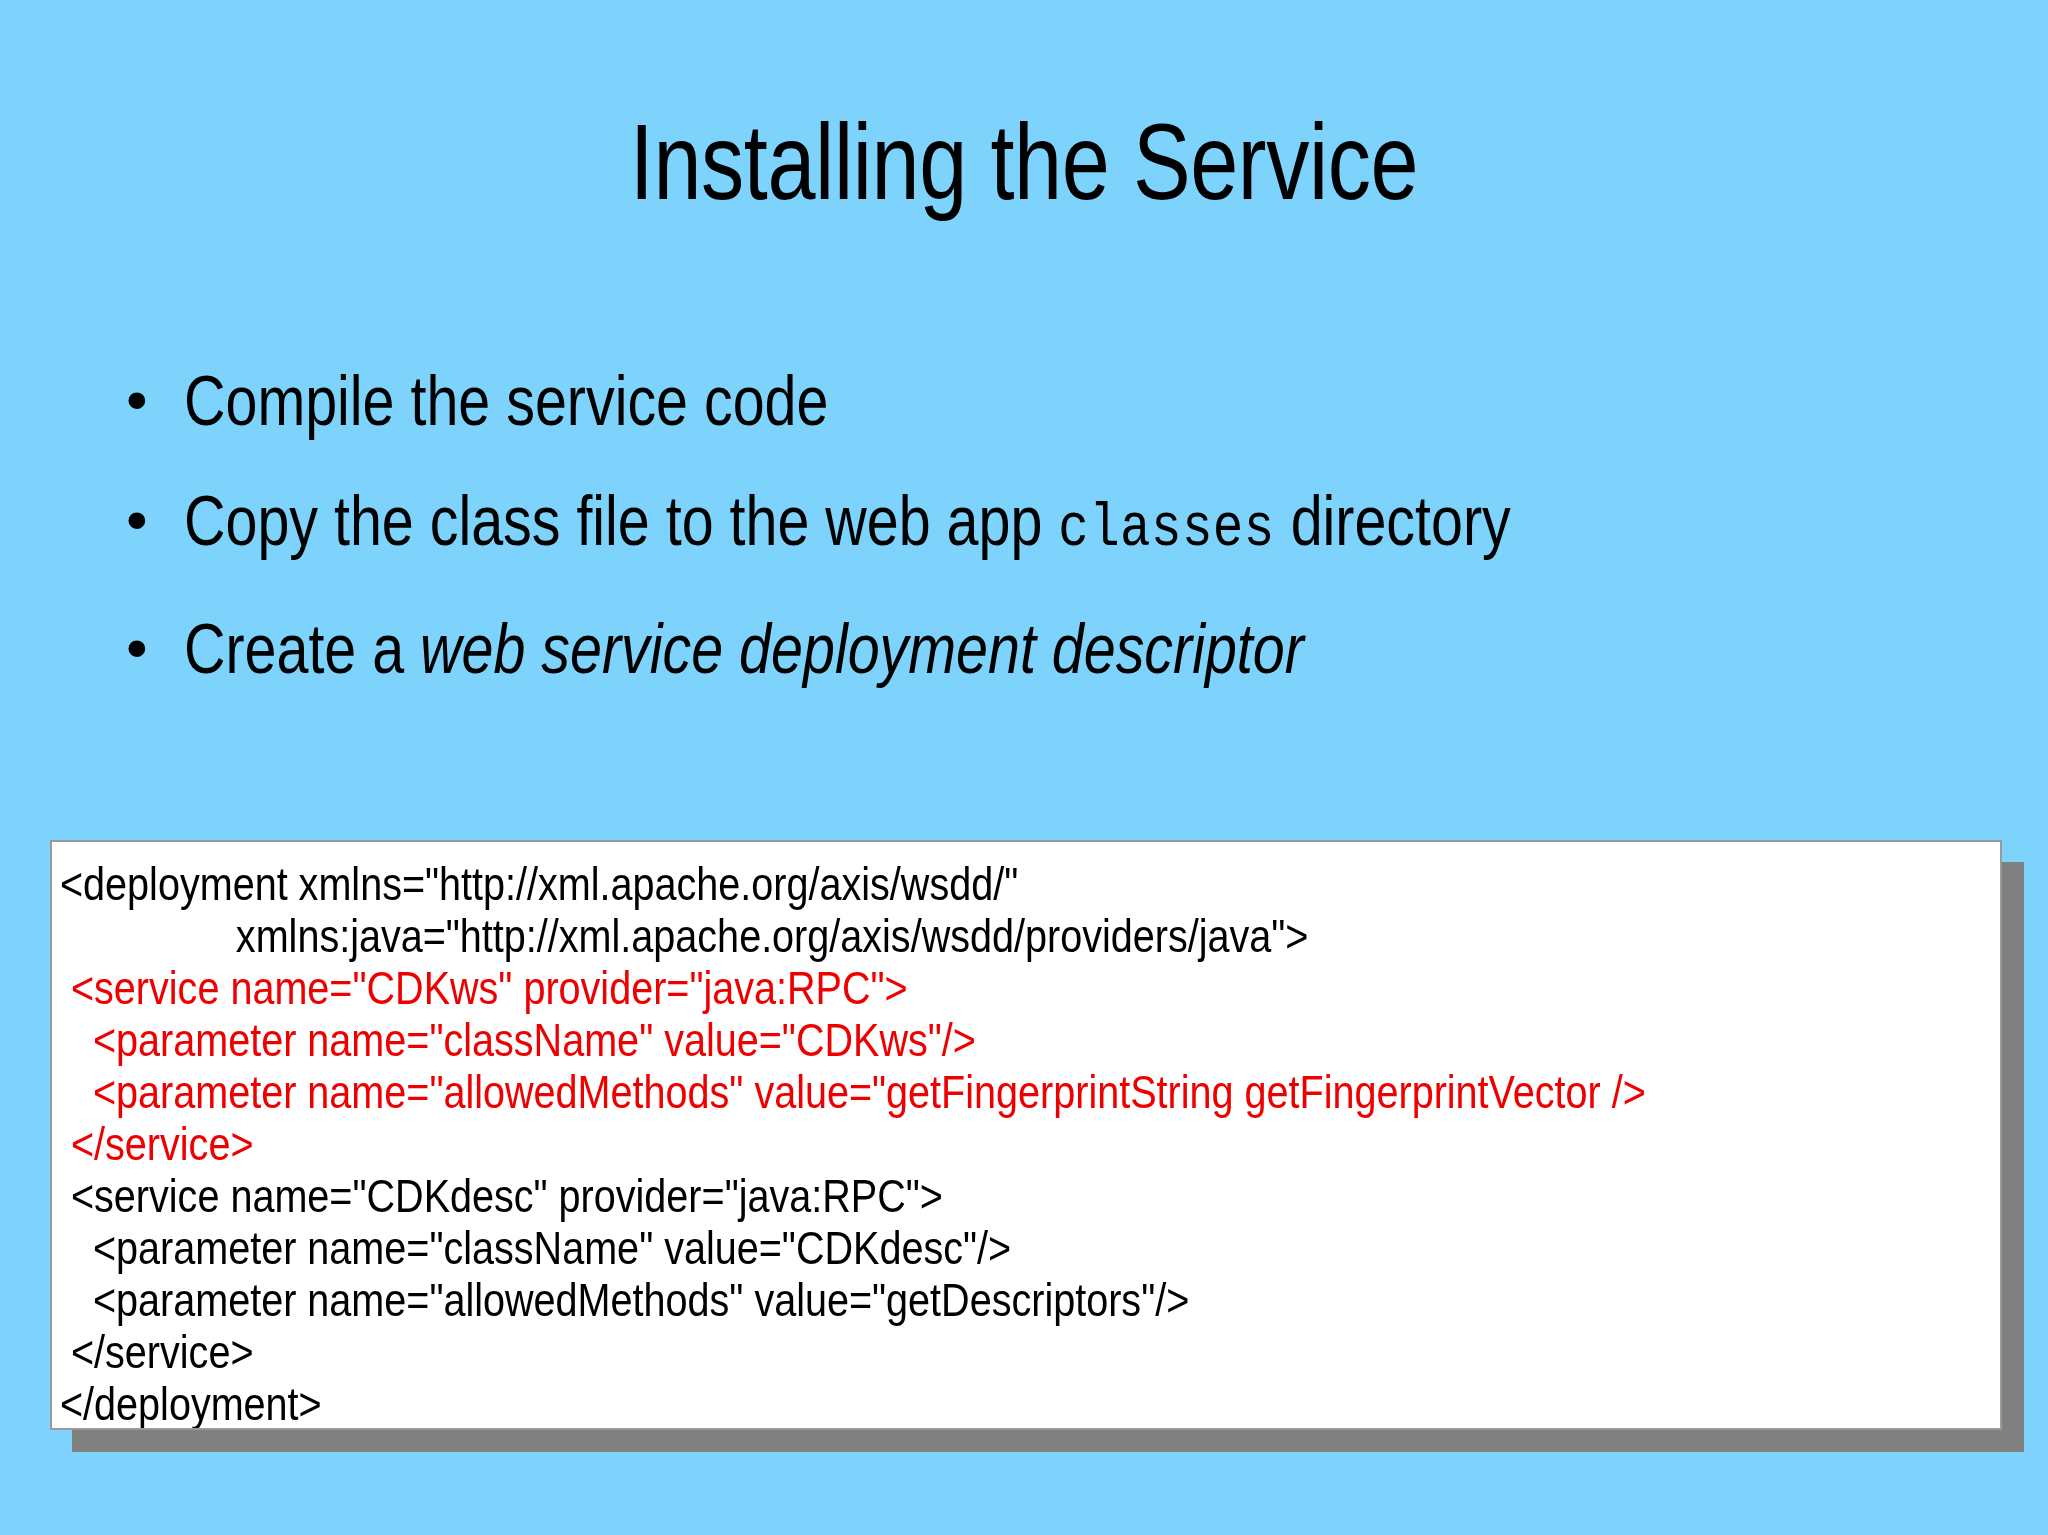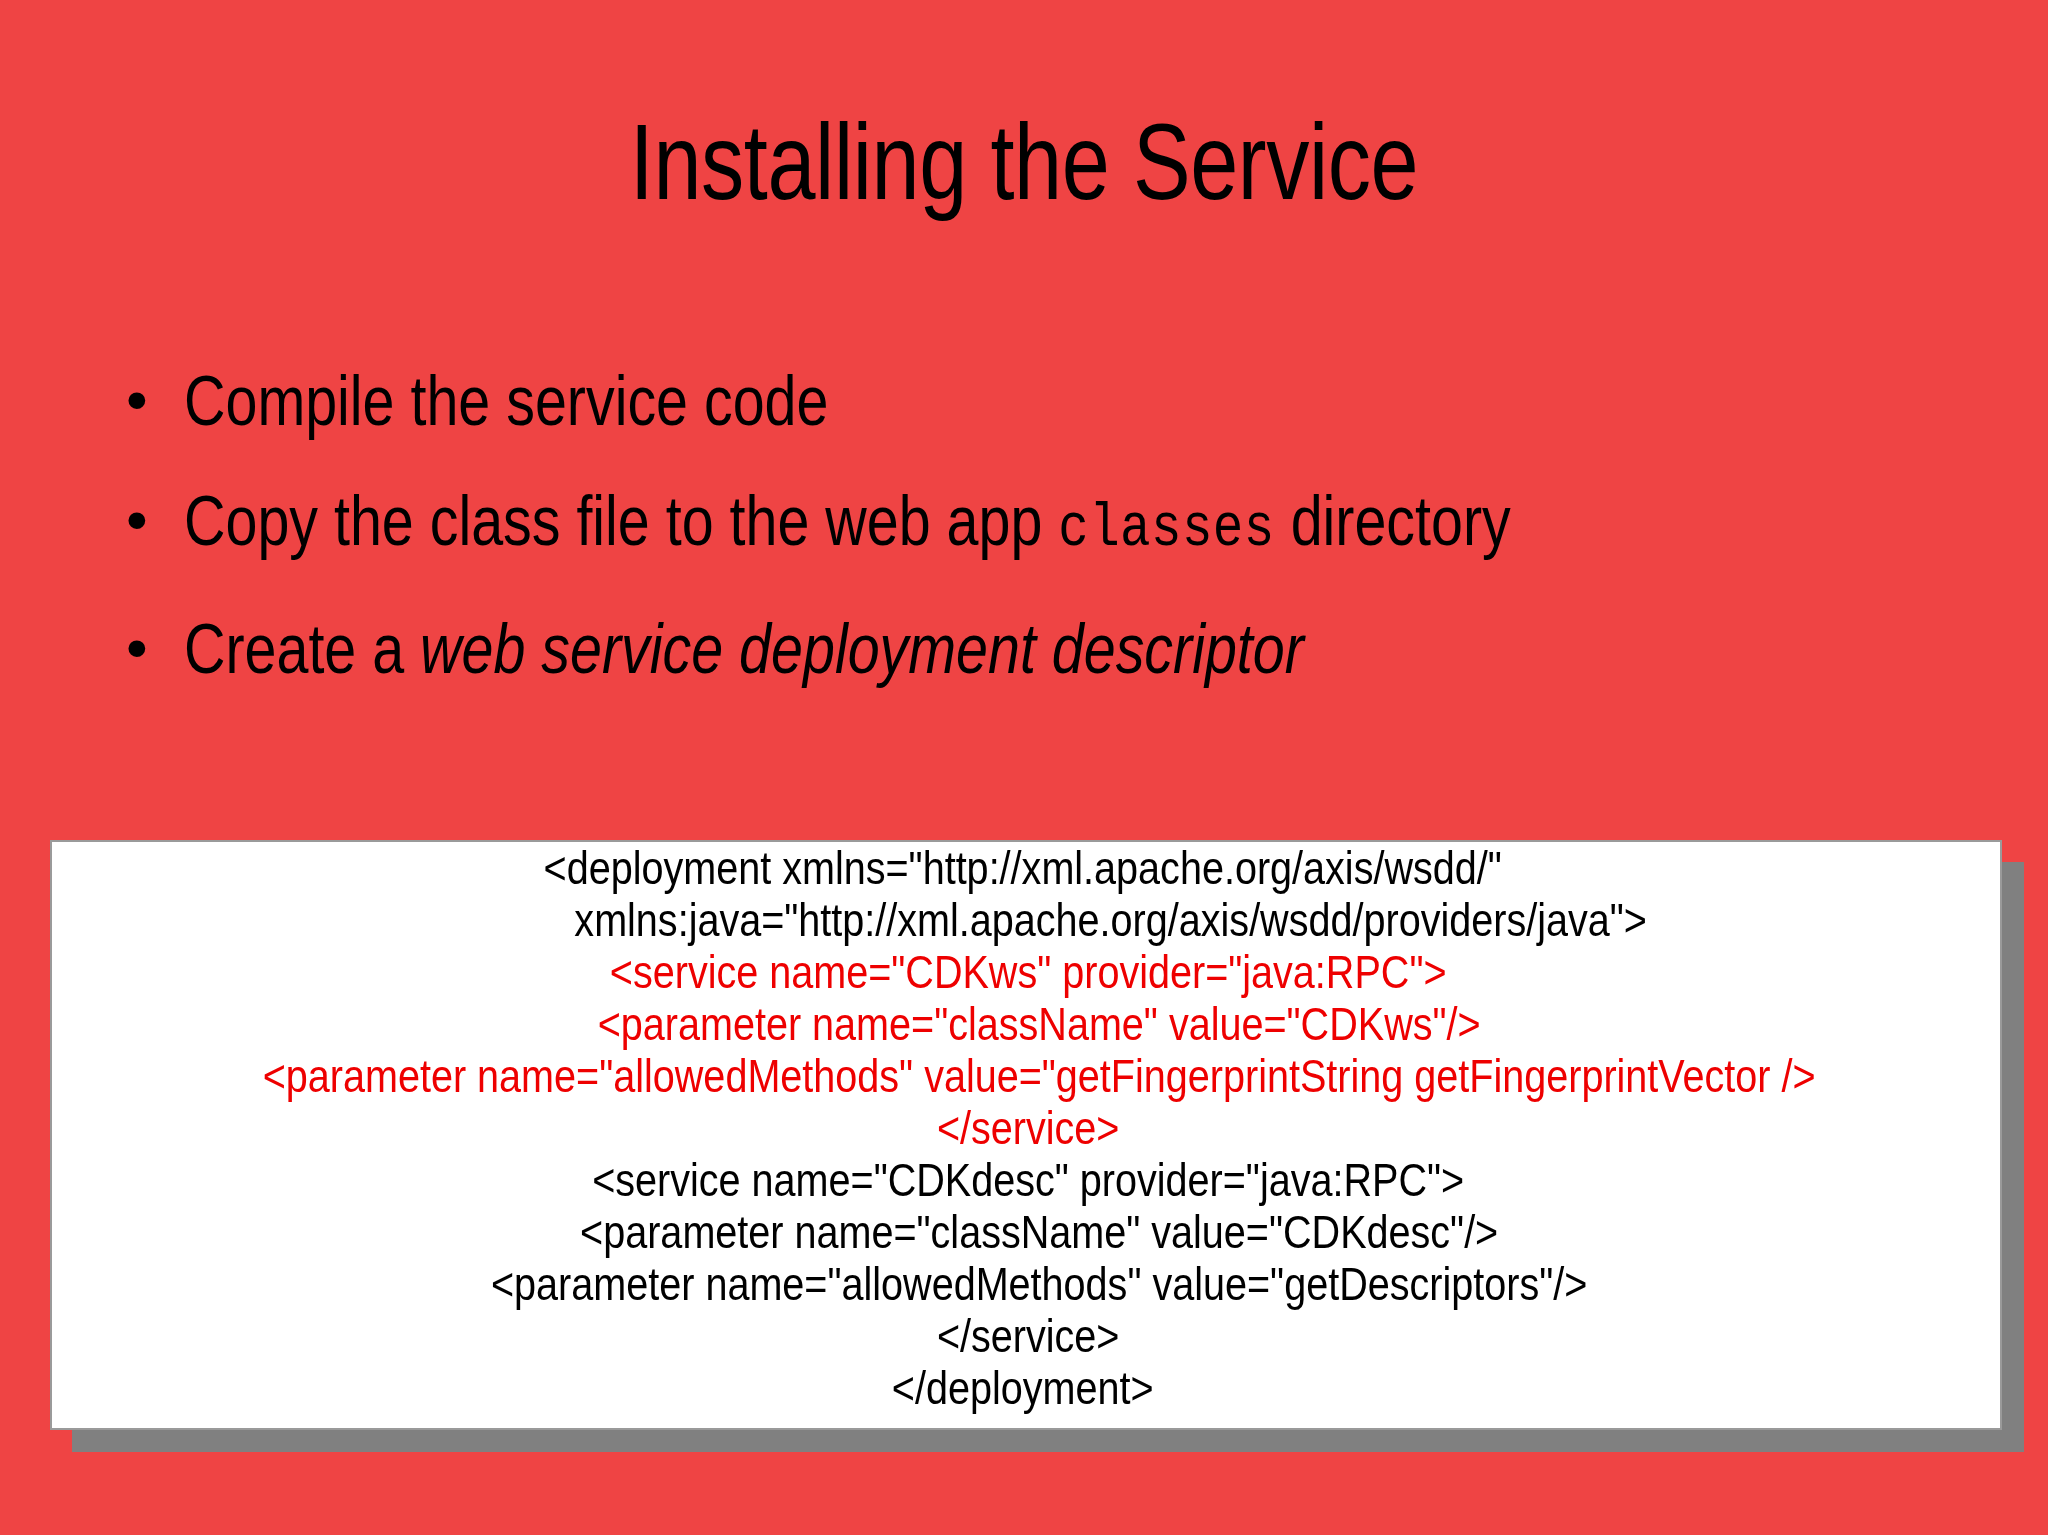--- a/index.html
+++ b/index.html
@@ -14,21 +14,21 @@
     overflow: hidden;
     font-family: "Liberation Sans", "DejaVu Sans", sans-serif;
     color: #000000;
     -webkit-font-smoothing: antialiased;
   }
 
   
   .slide {
     position: absolute;
     inset: 0;
-    background: #ef4444;
+    background: #7dd3fc;
   }
 
   
   .slide-title {
     position: absolute;
     top: 104px;
     left: 0;
     width: 2048px;
     text-align: center;
     font-size: 108px;
@@ -93,22 +93,21 @@
     left: 50px;
     top: 840px;
     width: 1952px;
     height: 590px;
     background: #ffffff;
     border: 2px solid #9a9a9a;
     box-sizing: border-box;
     overflow: hidden;
   }
   .code-inner {
-    padding: 0 10px 10px 8px;
-    text-align: center;
+    padding: 16px 10px 10px 8px;
   }
   .code-line {
     font-family: "Liberation Sans", "DejaVu Sans", sans-serif;
     font-size: 46px;
     line-height: 52px;
     white-space: pre;
     transform: scaleX(0.86);
     transform-origin: left center;
     width: 116%;
   }

